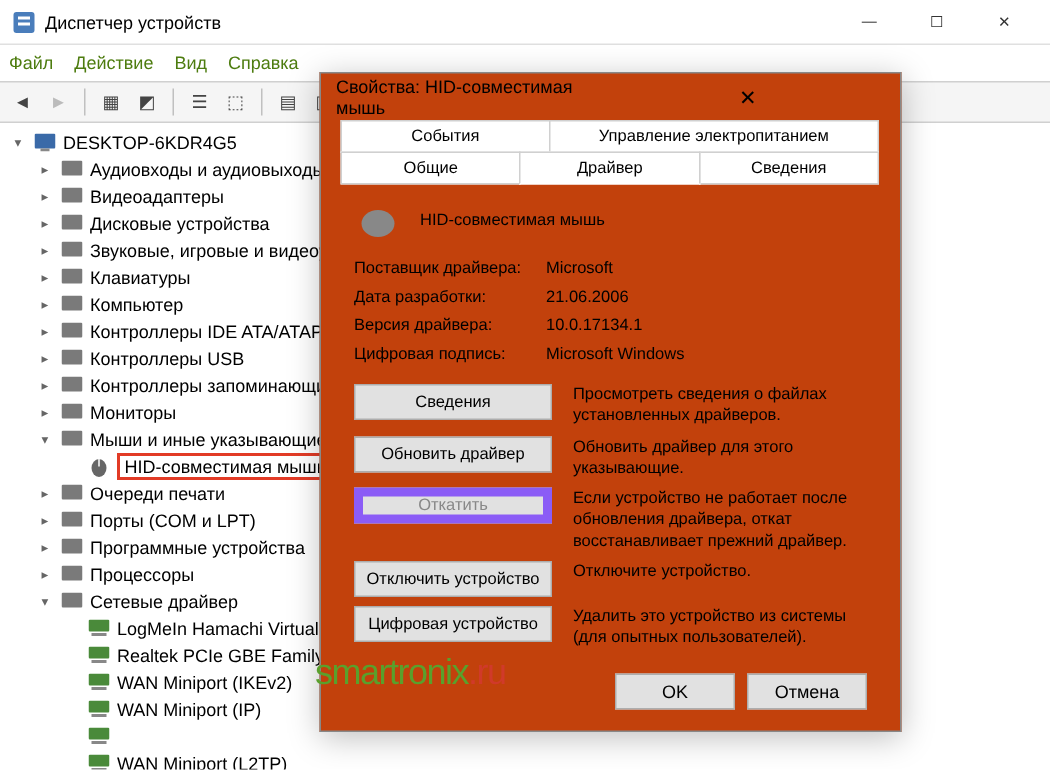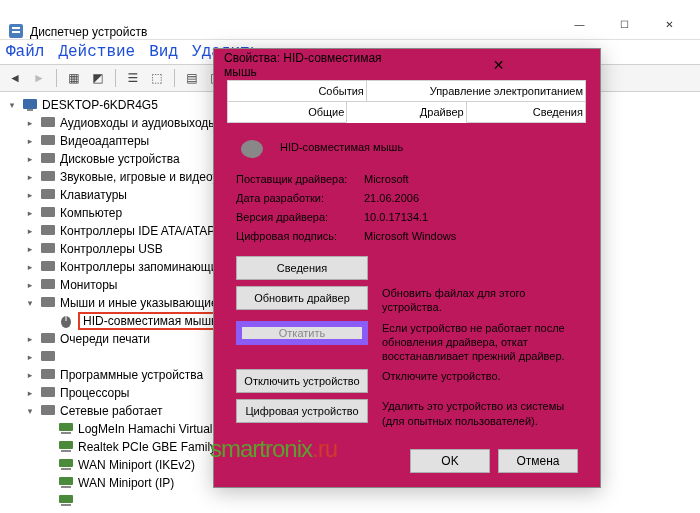--- a/index.html
+++ b/index.html
@@ -1,51 +1,51 @@
 <!DOCTYPE html>
 <html><head>
 <meta charset="utf-8">
 <style>
 * { box-sizing: border-box; margin: 0; padding: 0; font-family: "Segoe UI", Tahoma, sans-serif; }
 body { width: 700px; height: 513px; background: #fff; overflow: hidden; position: relative; }
 
 
-.titlebar { height: 40px; display: flex; align-items: flex-end; padding: 0 8px; border-bottom: 1px solid #e0e0e0; }
+.titlebar { height: 30px; display: flex; align-items: center; padding: 0 8px; border-bottom: 1px solid #e0e0e0; }
 .titlebar .icon { width: 16px; height: 16px; margin-right: 6px; display: inline-block; }
 .titlebar .title { font-size: 12px; flex: 1; color: #000; }
 .winbtn { width: 45px; height: 30px; display: flex; align-items: center; justify-content: center; font-size: 10px; color: #333; }
 
 
 .menubar { height: 24px; display: flex; align-items: center; padding: 0 6px; gap: 14px; }
-.menubar span { font-size: 16px; color: #1d4ed8; font-family: Liberation Mono, monospace; }
+.menubar span { font-size: 12px; color: #4d7c0f; }
 
 
 .toolbar { height: 28px; border-top: 1px solid #d0d0d0; border-bottom: 1px solid #d0d0d0; display: flex; align-items: center; padding: 0 4px; gap: 2px; background: #f5f5f5; }
 .tbtn { width: 22px; height: 22px; display: flex; align-items: center; justify-content: center; font-size: 12px; color: #444; }
 .tsep { width: 1px; height: 18px; background: #c0c0c0; margin: 0 4px; }
 
 
 .tree { padding: 4px 0 4px 6px; font-size: 12px; color: #000; overflow: hidden; }
 .node { display: flex; align-items: center; height: 18px; white-space: nowrap; }
 .exp { width: 12px; text-align: center; color: #666; font-size: 9px; }
 .ico { width: 16px; height: 16px; margin: 0 4px; display: inline-flex; align-items: center; justify-content: center; }
 .l1 { padding-left: 0; }
 .l2 { padding-left: 18px; }
 .l3 { padding-left: 36px; }
 .redbox { border: 2px solid #e23b26; padding: 0 3px; }
 
 
-.dialog { position: absolute; left: 213px; top: 48px; width: 388px; height: 440px; background: #be185d; border: 1px solid #888; box-shadow: 0 4px 20px rgba(0,0,0,0.25); }
+.dialog { position: absolute; left: 213px; top: 48px; width: 388px; height: 440px; background: #c2410c; border: 1px solid #888; box-shadow: 0 4px 20px rgba(0,0,0,0.25); }
 .dialog .dtitle { height: 32px; display: flex; align-items: center; padding: 0 10px; font-size: 12px; }
 .dialog .dtitle span { flex: 1; }
 .dialog .dtitle .close { width: 20px; text-align: center; font-size: 14px; }
 
 .tabs { display: flex; flex-wrap: wrap; padding: 0 14px; font-size: 12px; }
 .tabrow { display: flex; width: 100%; }
-.tab { flex: 1; text-align: right; padding: 4px 2px; border: 1px solid #d0d0d0; background: #fff; margin: -1px 0 0 -1px; font-size: 11px; }
+.tab { flex: 1; text-align: center; padding: 4px 2px; border: 1px solid #d0d0d0; background: #fff; margin: -1px 0 0 -1px; font-size: 11px; }
 .tab.active { border-bottom: 1px solid #fff; z-index: 2; position: relative; }
 
 .dlgbody { padding: 12px 22px; font-size: 11px; }
 .devhead { display: flex; align-items: center; gap: 12px; margin-bottom: 14px; }
 .devico { width: 32px; height: 24px; }
 .proprow { display: flex; margin-bottom: 7px; }
 .proprow .k { width: 128px; }
 .proprow .v { flex: 1; }
 
 .actrow { display: flex; align-items: flex-start; gap: 14px; margin-top: 6px; margin-bottom: 4px; }
@@ -75,21 +75,21 @@
   <span class="title">Диспетчер устройств</span>
   <div class="winbtn">—</div>
   <div class="winbtn">☐</div>
   <div class="winbtn">✕</div>
 </div>
 
 <div class="menubar">
   <span>Файл</span>
   <span>Действие</span>
   <span>Вид</span>
-  <span>Удалить</span>
+  <span>Справка</span>
 </div>
 
 <div class="toolbar">
   <div class="tbtn">◄</div>
   <div class="tbtn" style="color:#bbb">►</div>
   <div class="tsep"></div>
   <div class="tbtn">▦</div>
   <div class="tbtn">◩</div>
   <div class="tsep"></div>
   <div class="tbtn">☰</div>
@@ -231,20 +231,21 @@
         </span>
         <span>Очереди печати</span>
       </div>
       <div class="node l2">
         <span class="exp">▸</span>
         <span class="ico">
           <svg width="14" height="12">
             <rect width="14" height="10" fill="#7a7a7a" rx="1"></rect>
           </svg>
         </span>
+        <span>Порты (COM и LPT)</span>
       </div>
       <div class="node l2">
         <span class="exp">▸</span>
         <span class="ico">
           <svg width="14" height="12">
             <rect width="14" height="10" fill="#7a7a7a" rx="1"></rect>
           </svg>
         </span>
         <span>Программные устройства</span>
       </div>
@@ -257,21 +258,21 @@
         </span>
         <span>Процессоры</span>
       </div>
       <div class="node l2">
         <span class="exp">▾</span>
         <span class="ico">
           <svg width="14" height="12">
             <rect width="14" height="10" fill="#7a7a7a" rx="1"></rect>
           </svg>
         </span>
-        <span>Сетевые работает</span>
+        <span>Сетевые драйвер</span>
       </div>
     </div>
   <div id="netlist">
       <div class="node l3">
         <span class="exp"></span>
         <span class="ico">
           <svg width="14" height="12">
             <rect width="14" height="8" fill="#4a8a3a" rx="1"></rect>
             <rect x="2" y="9" width="10" height="2" fill="#888"></rect>
           </svg>
@@ -367,24 +368,25 @@
         <span class="k">Версия драйвера:</span>
         <span class="v">10.0.17134.1</span>
       </div>
     <div class="proprow">
         <span class="k">Цифровая подпись:</span>
         <span class="v">Microsoft Windows</span>
       </div>
 
     <div class="actrow" style="margin-top:14px">
       <button>Сведения</button>
+      <div class="desc">Просмотреть сведения о файлах установленных драйверов.</div>
     </div>
     <div class="actrow">
       <button>Обновить драйвер</button>
-      <div class="desc">Обновить файлах для этого устройства.</div>
+      <div class="desc">Обновить драйвер для этого указывающие.</div>
     </div>
     <div class="actrow hl">
       <button>Откатить</button>
       <div class="desc">Если устройство не работает после обновления драйвера, откат восстанавливает прежний драйвер.</div>
     </div>
     <div class="actrow">
       <button>Отключить устройство</button>
       <div class="desc">Отключите устройство.</div>
     </div>
     <div class="actrow">

